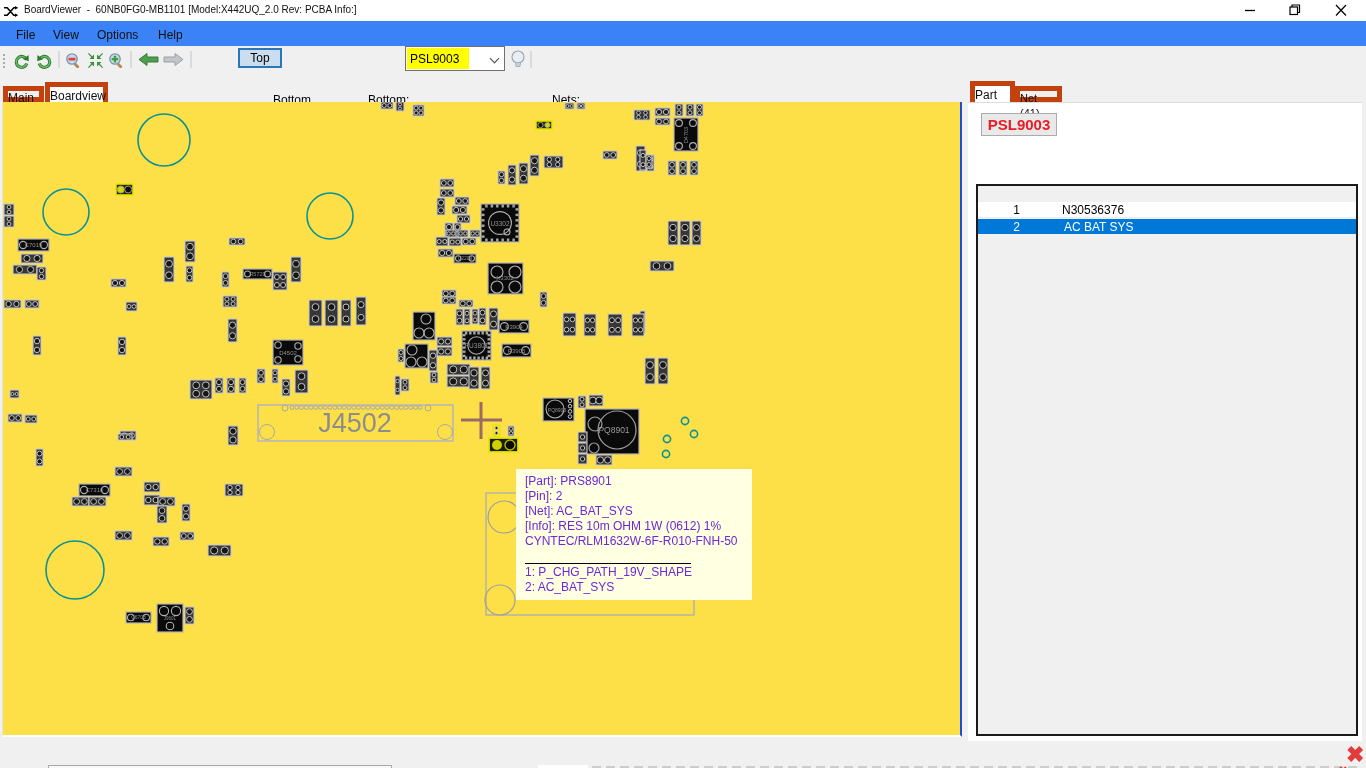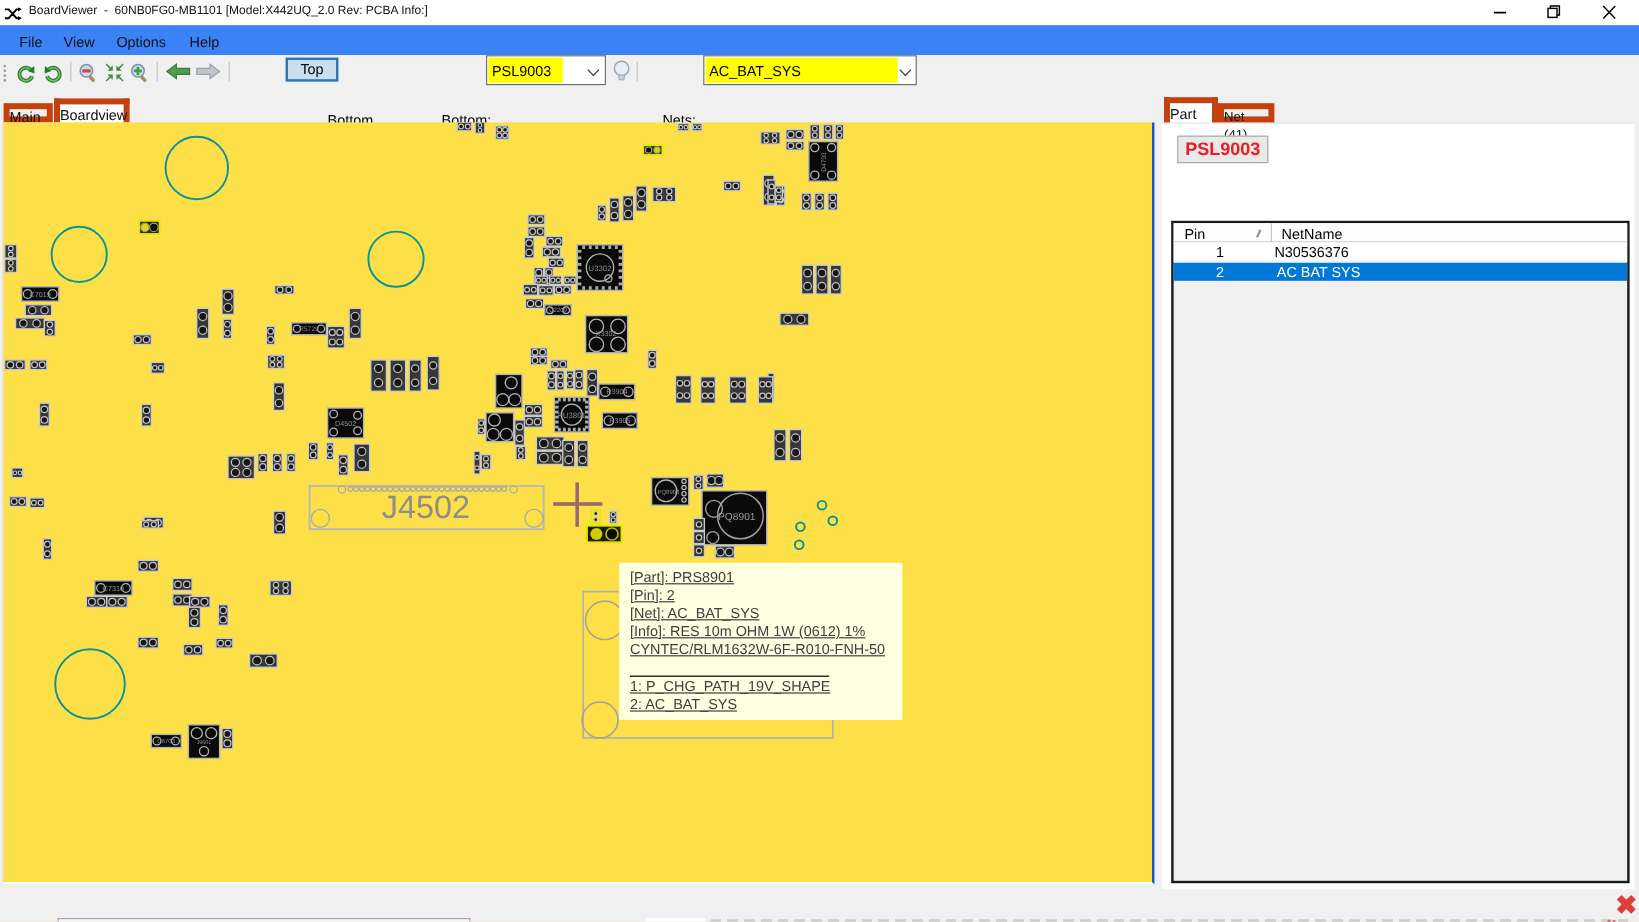--- a/index.html
+++ b/index.html
@@ -24,21 +24,21 @@
      border-bottom:1.4px solid #444; transform:rotate(45deg); }
   
   .tab { position:absolute; font-size:12px; color:#111; 
      border:5px solid #c2410c; background:#f0f0f0; }
   .tab.active { background:#fff; border-bottom:none; }
   
   #canvaswrap { position:absolute; left:2px; top:102px; width:960px; height:635px; background:#fde047;
      border-left:1px solid #e4e4e4; border-right:2px solid #1d4ed8; border-bottom:2px solid #fff; }
   
   #tooltip { position:absolute; left:516px; top:469px; width:236px; height:131px; background:#ffffe1;
-     font-size:12px; color:#404040; padding:5px 0 0 9px; line-height:15px;text-decoration:underline; }
+     font-size:12px; color:#6d28d9; padding:5px 0 0 9px; line-height:15px; }
   #tooltip .rule { width:166px; border-top:1px solid #000; margin:14px 0 1px 0; }
   
   #rpanel { position:absolute; left:968px; top:102px; width:394px; height:639px; background:#fff; border-top:1px solid #dcdcdc; }
   #pslbox { position:absolute; left:981px; top:113px; width:76px; height:23px; background:#e9e9e9;
      border:1px solid #ababab; color:#ec1b24; font-weight:bold; font-size:15px; text-align:center;
      line-height:21px; }
   
   #ltable { position:absolute; left:976px; top:184px; width:382px; height:552px; background:#f0f0f0;
      border:2px solid #1a1a1a; }
   #lhead { position:absolute; left:0; top:0; width:100%; height:16px; background:#fdfdfd;
@@ -128,24 +128,20 @@
     <div class="combo" style="left:405px;width:100px">
       <div class="yel" style="width:62px">PSL9003</div>
       <div class="chev" style="left:85px"></div>
     </div>
     <svg class="abs" style="left:510px;top:3px" width="26" height="22" viewBox="0 0 26 22">
       <circle cx="8" cy="8" r="6" fill="#e8eef4" stroke="#9aa8b4" stroke-width="1.2"></circle>
       <path d="M5.5 13.5 L10.5 13.5 L10 17.5 L6 17.5 Z" fill="#c8d2da" stroke="#9aa8b4" stroke-width="0.8"></path>
       <line x1="21" y1="2" x2="21" y2="19" stroke="#c5c5c5"></line>
     </svg>
     <div class="tlabel" style="left:552px">Nets:</div>
-    <div class="combo" style="left:586px;width:178px">
-      <div class="yel" style="width:160px">AC_BAT_SYS</div>
-      <div class="chev" style="left:164px"></div>
-    </div>
   </div>
 
   <div class="tab" style="left:3px;top:86px;width:41px;height:16px;line-height:15px">Main</div>
   <div class="tab active" style="left:45px;top:82px;width:63px;height:20px;line-height:18px">Boardview</div>
 
   <div id="canvaswrap"><svg width="957" height="633" viewBox="0 0 957 633">
       <style>.pb{fill:#373737;stroke:#cbcbcb;stroke-width:1.1}.pn{fill:#0a0a0a;stroke:#b5b5b5;stroke-width:1.2}.pd{fill:#161616;stroke:#c2c2c2;stroke-width:1}.pc{fill:none;stroke:#b2b2b2;stroke-width:1.1}.tk{fill:#a8a8a8}.jc{fill:none;stroke:#a8a8a8;stroke-width:1}.lb{fill:#8f8f8f;text-anchor:middle;font-family:Liberation Sans,sans-serif}</style>
 <circle cx="161" cy="38" r="26" fill="none" stroke="#0b9196" stroke-width="1.6"></circle>
 <circle cx="63" cy="110" r="23" fill="none" stroke="#0b9196" stroke-width="1.6"></circle>
 <circle cx="327" cy="114" r="23" fill="none" stroke="#0b9196" stroke-width="1.6"></circle>
@@ -752,26 +748,20 @@
     <div>1: P_CHG_PATH_19V_SHAPE</div>
     <div>2: AC_BAT_SYS</div>
   </div>
 
   <div id="rpanel"></div>
   <div class="tab active" style="left:970px;top:81px;width:45px;height:21px;line-height:19px">Part</div>
   <div class="tab" style="left:1015px;top:86px;width:47px;height:16px;line-height:15px;font-size:11px">Net (41)</div>
   <div id="pslbox">PSL9003</div>
 
   <div id="ltable">
-    <div id="lhead">
-      <span style="position:absolute;left:9px;top:2px">Pin</span>
-      <div style="position:absolute;left:70px;top:5px;width:1.5px;height:7px;background:#9a9a9a;transform:rotate(25deg)"></div>
-      <div class="colsep"></div>
-      <span style="position:absolute;left:90px;top:2px">NetName</span>
-    </div>
     <div id="lrow1">
       <span style="position:absolute;left:0;width:42px;top:1px;text-align:right">1</span>
       <span style="position:absolute;left:84px;top:1px">N30536376</span>
     </div>
     <div id="lrow2">
       <span style="position:absolute;left:0;width:42px;top:1px;text-align:right">2</span>
       <span style="position:absolute;left:86px;top:1px">AC BAT SYS</span>
     </div>
   </div>
 

